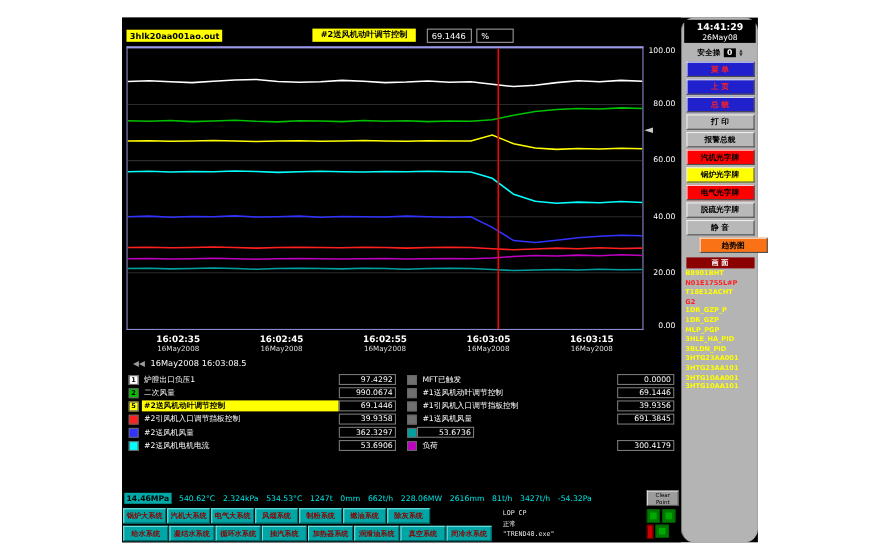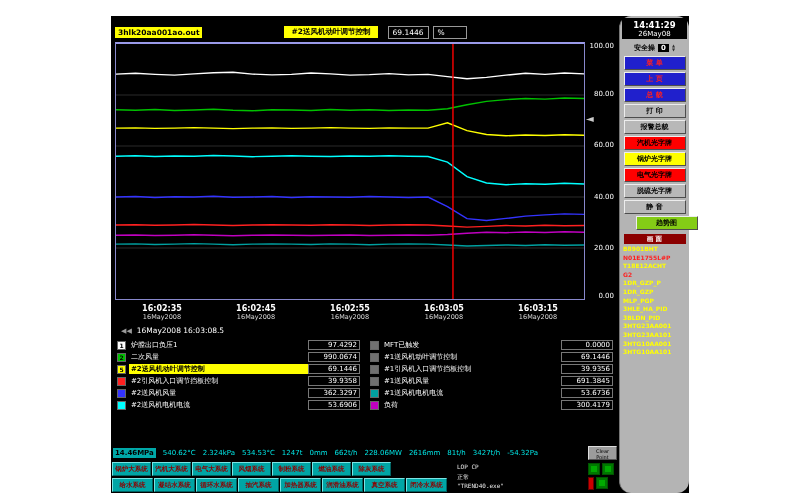--- a/index.html
+++ b/index.html
@@ -190,21 +190,20 @@
             <span class="llabel">#1引风机入口调节挡板控制</span>
             <span class="lvalue">39.9356</span>
           </div>
           <div class="lrow">
             <span class="chip" style="background: rgb(112, 112, 112);"></span>
             <span class="llabel">#1送风机风量</span>
             <span class="lvalue">691.3845</span>
           </div>
           <div class="lrow">
             <span class="chip" style="background: rgb(0, 160, 160);"></span>
-            <span class="llabel">#1送风机电机电流</span>
             <span class="lvalue">53.6736</span>
           </div>
           <div class="lrow">
             <span class="chip" style="background: rgb(192, 0, 192);"></span>
             <span class="llabel">负荷</span>
             <span class="lvalue">300.4179</span>
           </div>
         </div>
     </div>
 
@@ -275,21 +274,21 @@
         <div class="sbtn" style="background: rgb(32, 32, 204); color: rgb(255, 32, 32);">菜 单</div>
         <div class="sbtn" style="background: rgb(32, 32, 204); color: rgb(255, 32, 32);">上 页</div>
         <div class="sbtn" style="background: rgb(32, 32, 204); color: rgb(255, 32, 32);">总 貌</div>
         <div class="sbtn" style="background: rgb(184, 184, 184); color: rgb(0, 0, 0);">打 印</div>
         <div class="sbtn" style="background: rgb(184, 184, 184); color: rgb(0, 0, 0);">报警总貌</div>
         <div class="sbtn" style="background: rgb(255, 0, 0); color: rgb(0, 0, 0);">汽机光字牌</div>
         <div class="sbtn" style="background: rgb(255, 255, 0); color: rgb(0, 0, 0);">锅炉光字牌</div>
         <div class="sbtn" style="background: rgb(255, 0, 0); color: rgb(0, 0, 0);">电气光字牌</div>
         <div class="sbtn" style="background: rgb(184, 184, 184); color: rgb(0, 0, 0);">脱硫光字牌</div>
         <div class="sbtn" style="background: rgb(184, 184, 184); color: rgb(0, 0, 0);">静 音</div>
-        <div class="sbtn" style="background: #84cc16; color: rgb(0, 0, 0); margin-left: 24px;">趋势图</div>
+        <div class="sbtn" style="background: #f97316; color: rgb(0, 0, 0); margin-left: 24px;">趋势图</div>
       </div>
     <div class="list-header">画 面</div>
     <div class="slist" id="slist">
         <div style="color: rgb(255, 255, 0);">B8901BHT</div>
         <div style="color: rgb(255, 32, 32);">N01E1755L#P</div>
         <div style="color: rgb(255, 255, 0);">T18E12ACHT</div>
         <div style="color: rgb(255, 32, 32);">G2</div>
         <div style="color: rgb(255, 255, 0);">1DR_GZP_P</div>
         <div style="color: rgb(255, 255, 0);">1DR_GZP</div>
         <div style="color: rgb(255, 255, 0);">MLP_PGP</div>

